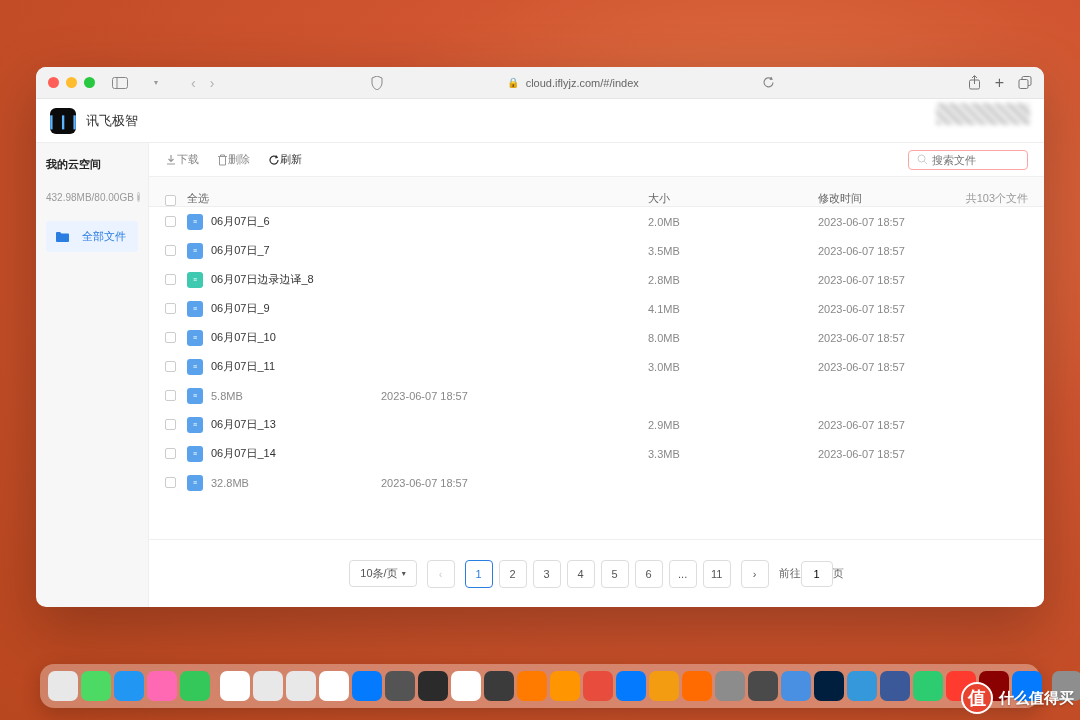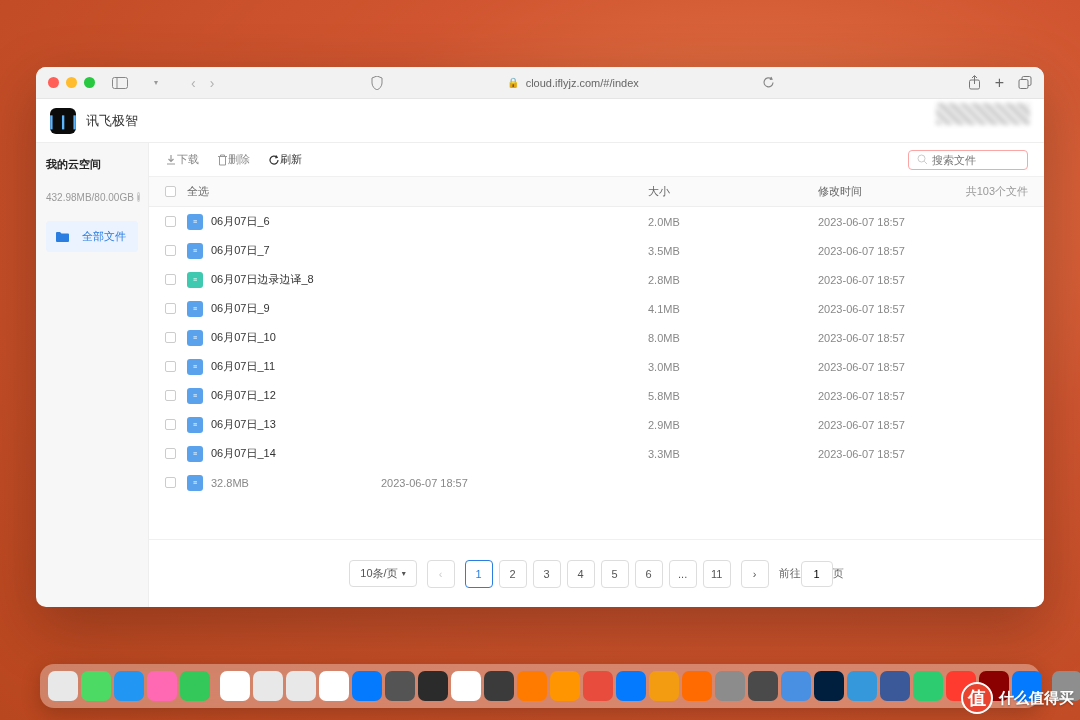--- a/index.html
+++ b/index.html
@@ -23,21 +23,21 @@
 .app-body{display:flex;height:calc(100% - 76px)}
 .sidebar{width:112px;padding:14px 10px;font-size:11px}
 .side-title{color:#222;font-weight:700;margin-bottom:20px}
 .storage{color:#999;font-size:10px;display:flex;gap:3px}
 .side-item{margin-top:18px;padding:8px 10px;background:#eaf3ff;border-radius:4px;color:#2a7de1;display:flex;align-items:center;gap:13px;font-size:11px}
 .content{flex:1;background:#fff;border-left:1px solid #eee;display:flex;flex-direction:column}
 .toolbar{height:34px;display:flex;align-items:center;padding:0 16px;gap:18px;font-size:11px;color:#888;border-bottom:1px solid #f0f0f0}
 .tool-btn{display:flex;align-items:center;cursor:pointer}
 .search-box{margin-left:auto;border:1px solid #fca5a5;border-radius:4px;padding:3px 8px;display:flex;align-items:center;gap:4px;color:#bbb;font-size:11px;width:120px}
 .search-box input{border:none;outline:none;width:80px;font-size:11px}
-.table-head{height:30px;display:flex;align-items:center;padding:0 16px;font-size:11px;color:#666;background:#fafafa;border-bottom:1px solid #eee}
+.table-head{height:30px;display:flex;align-items:flex-end;padding:0 16px;font-size:11px;color:#666;background:#fafafa;border-bottom:1px solid #eee}
 .col-chk{width:22px}
 .col-name{flex:1}
 .col-size{width:170px}
 .col-time{width:130px}
 .col-count{font-size:11px;color:#999;width:80px;text-align:right}
 .rows{flex:1;overflow:auto}
 .row{height:29px;display:flex;align-items:center;padding:0 16px;font-size:11px;color:#555}
 .chk{width:11px;height:11px;border:1px solid #ccc;border-radius:2px;background:#fff}
 .fico{width:16px;height:16px;border-radius:3px;background:#5aa3ec;margin-right:8px;display:flex;align-items:center;justify-content:center;color:#fff;font-size:7px}
 .fico.alt{background:#3fc9b0}
@@ -231,21 +231,20 @@
   <div class="fico">≡</div>
   <div class="fname">06月07日_11</div>
   <div class="fsize">3.0MB</div>
   <div class="ftime">2023-06-07 18:57</div>
           </div>
           <div class="row">
             <div class="col-chk">
               <div class="chk"></div>
             </div>
   <div class="fico">≡</div>
-  <div class="fname">06月07日_12</div>
   <div class="fsize">5.8MB</div>
   <div class="ftime">2023-06-07 18:57</div>
           </div>
           <div class="row">
             <div class="col-chk">
               <div class="chk"></div>
             </div>
   <div class="fico">≡</div>
   <div class="fname">06月07日_13</div>
   <div class="fsize">2.9MB</div>

